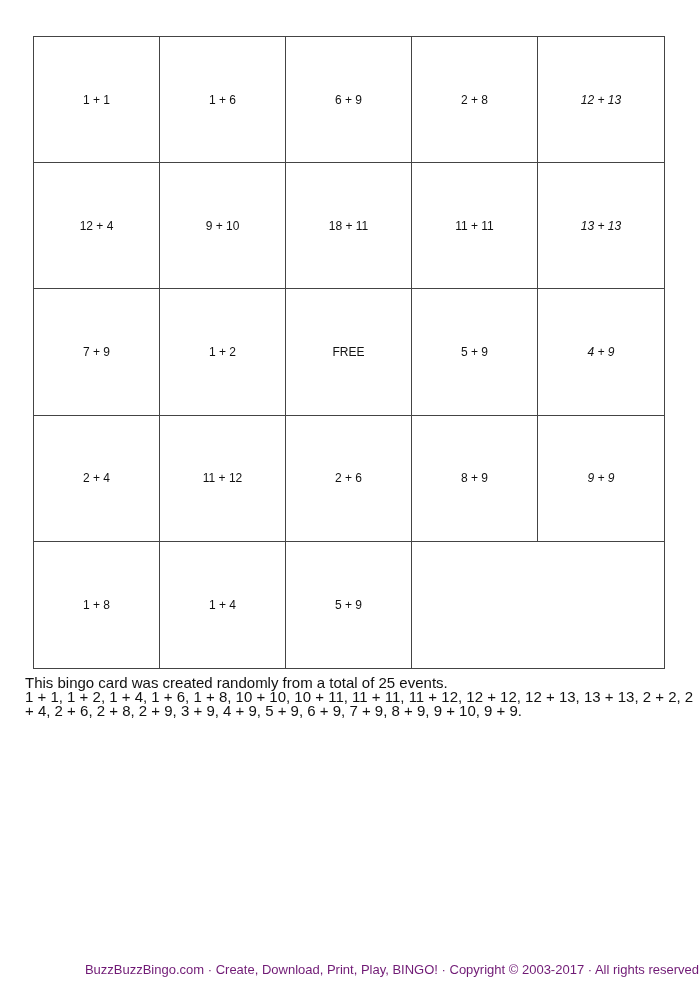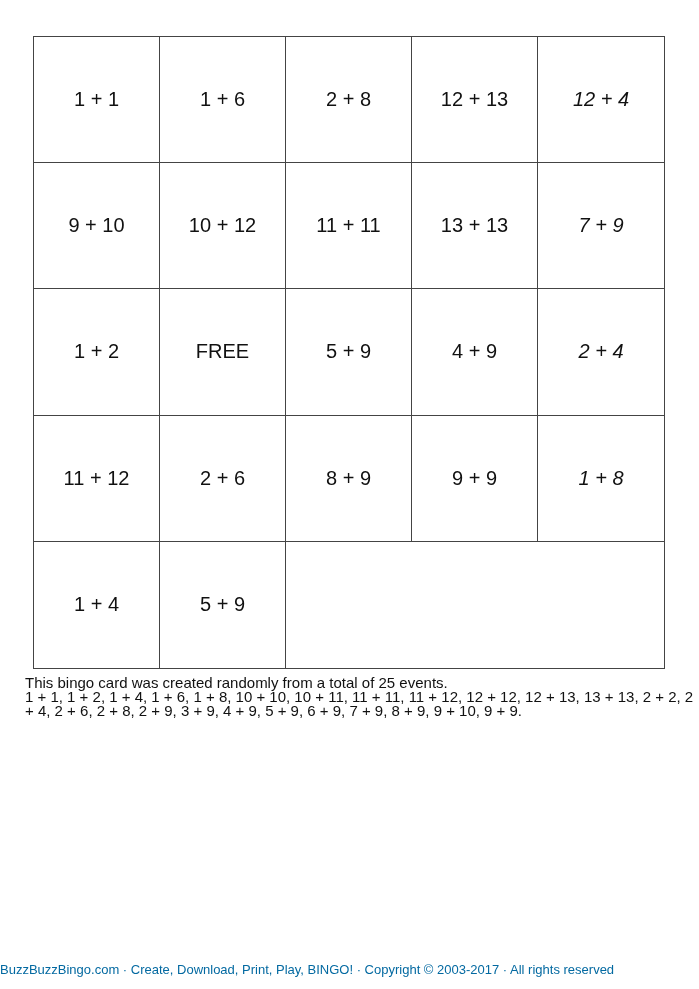--- a/index.html
+++ b/index.html
@@ -3,37 +3,38 @@
 <meta charset="utf-8">
 <style>
   html, body { margin: 0; padding: 0; background: #ffffff; }
   body { width: 699px; height: 989px; position: relative; overflow: hidden;
          font-family: "Liberation Sans", sans-serif; color: #111; }
   .grid { position: absolute; left: 33px; top: 36px; width: 632px; height: 633px;
           display: grid; grid-template-columns: repeat(5, 1fr); grid-template-rows: repeat(5, 1fr);
           border: 1px solid #444; box-sizing: border-box; }
   .cell { border-right: 1px solid #444; border-bottom: 1px solid #444;
           display: flex; align-items: center; justify-content: center;
-          font-size: 20px; color: #111; }
+          font-size: 12px; color: #111; }
   .cell:nth-child(5n) { border-right: none; font-style: italic; }
   .cell:nth-child(n+21) { border-bottom: none; text-align: center; }
   .note { position: absolute; left: 25px; top: 676px; font-size: 15px; line-height: 14px; width: 680px; color: #111; }
-  .footer { position: absolute; left: 0; width: 699px; top: 962px; text-align: left; font-size: 13px; color: #0369a1; }
+  .footer { position: absolute; left: 0; width: 699px; top: 962px; text-align: right; font-size: 13px; color: #701a75; }
 </style>
 </head>
 <body>
 
 <div class="grid">
   <div class="cell">1 + 1</div>
   <div class="cell">1 + 6</div>
+  <div class="cell">6 + 9</div>
   <div class="cell">2 + 8</div>
   <div class="cell">12 + 13</div>
   <div class="cell">12 + 4</div>
   <div class="cell">9 + 10</div>
-  <div class="cell">10 + 12</div>
+  <div class="cell">18 + 11</div>
   <div class="cell">11 + 11</div>
   <div class="cell">13 + 13</div>
   <div class="cell">7 + 9</div>
   <div class="cell">1 + 2</div>
   <div class="cell">FREE</div>
   <div class="cell">5 + 9</div>
   <div class="cell">4 + 9</div>
   <div class="cell">2 + 4</div>
   <div class="cell">11 + 12</div>
   <div class="cell">2 + 6</div>

